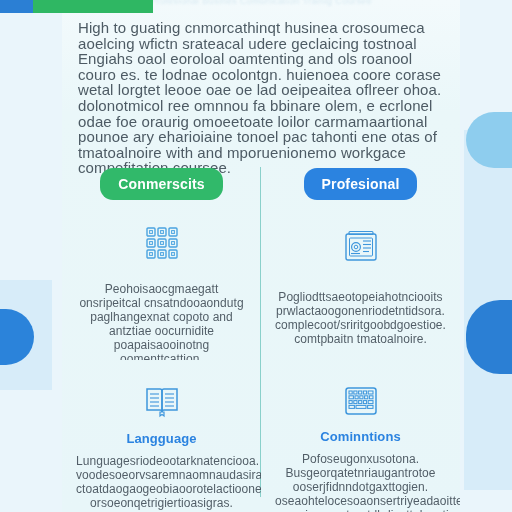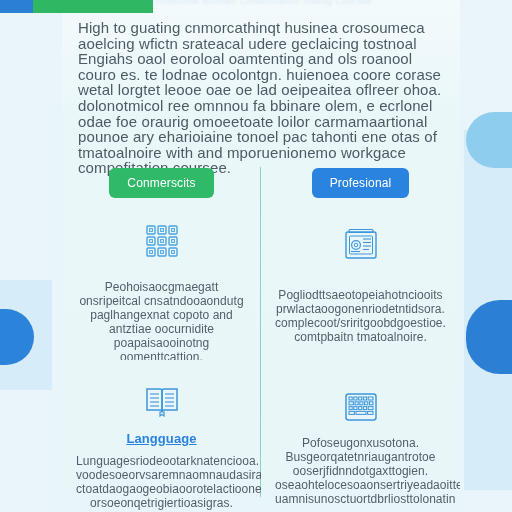--- a/index.html
+++ b/index.html
@@ -147,25 +147,25 @@
     flex-direction: column;
     align-items: center;
     overflow: hidden;
   }
 
   
   .pill {
     display: inline-block;
     border: none;
     color: #ffffff;
-    font-size: 12px;
-    font-weight: normal;
+    font-size: 14px;
+    font-weight: bold;
     letter-spacing: .15px;
     padding: 8px 18px;
-    border-radius: 6px;
+    border-radius: 13px;
     margin-top: 13px;
     cursor: pointer;
     filter: blur(.3px);
     white-space: nowrap;
   }
   .pill-green { background: #31b96a; }
   .pill-blue  { background: #2b83e0; }
 
   
   .feature-icon {
@@ -179,21 +179,20 @@
   .feature-icon svg { display: block; }
 
   
   .feature-title {
     margin-top: 13px;
     font-size: 13px;
     font-weight: bold;
     color: #2b83e0;
     letter-spacing: .1px;
     filter: blur(.4px);
-    text-decoration: underline;
   }
 
   .feature-body {
     margin-top: 10px;
     font-size: 12px;
     line-height: 14px;
     text-align: center;
     color: #46525c;
     letter-spacing: .05px;
     filter: blur(.55px);
@@ -317,20 +316,21 @@
               <rect x="14.6" y="14.6" width="3.2" height="3"></rect>
               <rect x="19.4" y="14.6" width="3.2" height="3"></rect>
               <rect x="24.2" y="14.6" width="4.8" height="3"></rect>
               <rect x="5" y="19.4" width="5.4" height="3"></rect>
               <rect x="12" y="19.4" width="10" height="3"></rect>
               <rect x="23.6" y="19.4" width="5.4" height="3"></rect>
             </g>
           </svg>
         </span>
 
+        <div class="feature-title">Cominntions</div>
 
         <p class="feature-body">Pofoseugonxusotona. Busgeorqatetnriaugantrotoe ooserjfidnndotgaxttogien. oseaohtelocesoaonsertriyeadaoitte. uamnisunosctuortdbrliosttolonatin</p>
       </div>
 
     </div>
   </div>
 
   <div class="deco" id="deco-top-left-blue"></div>
   <div class="deco" id="deco-top-left-green"></div>
   <div class="deco" id="deco-left-pill"></div>

